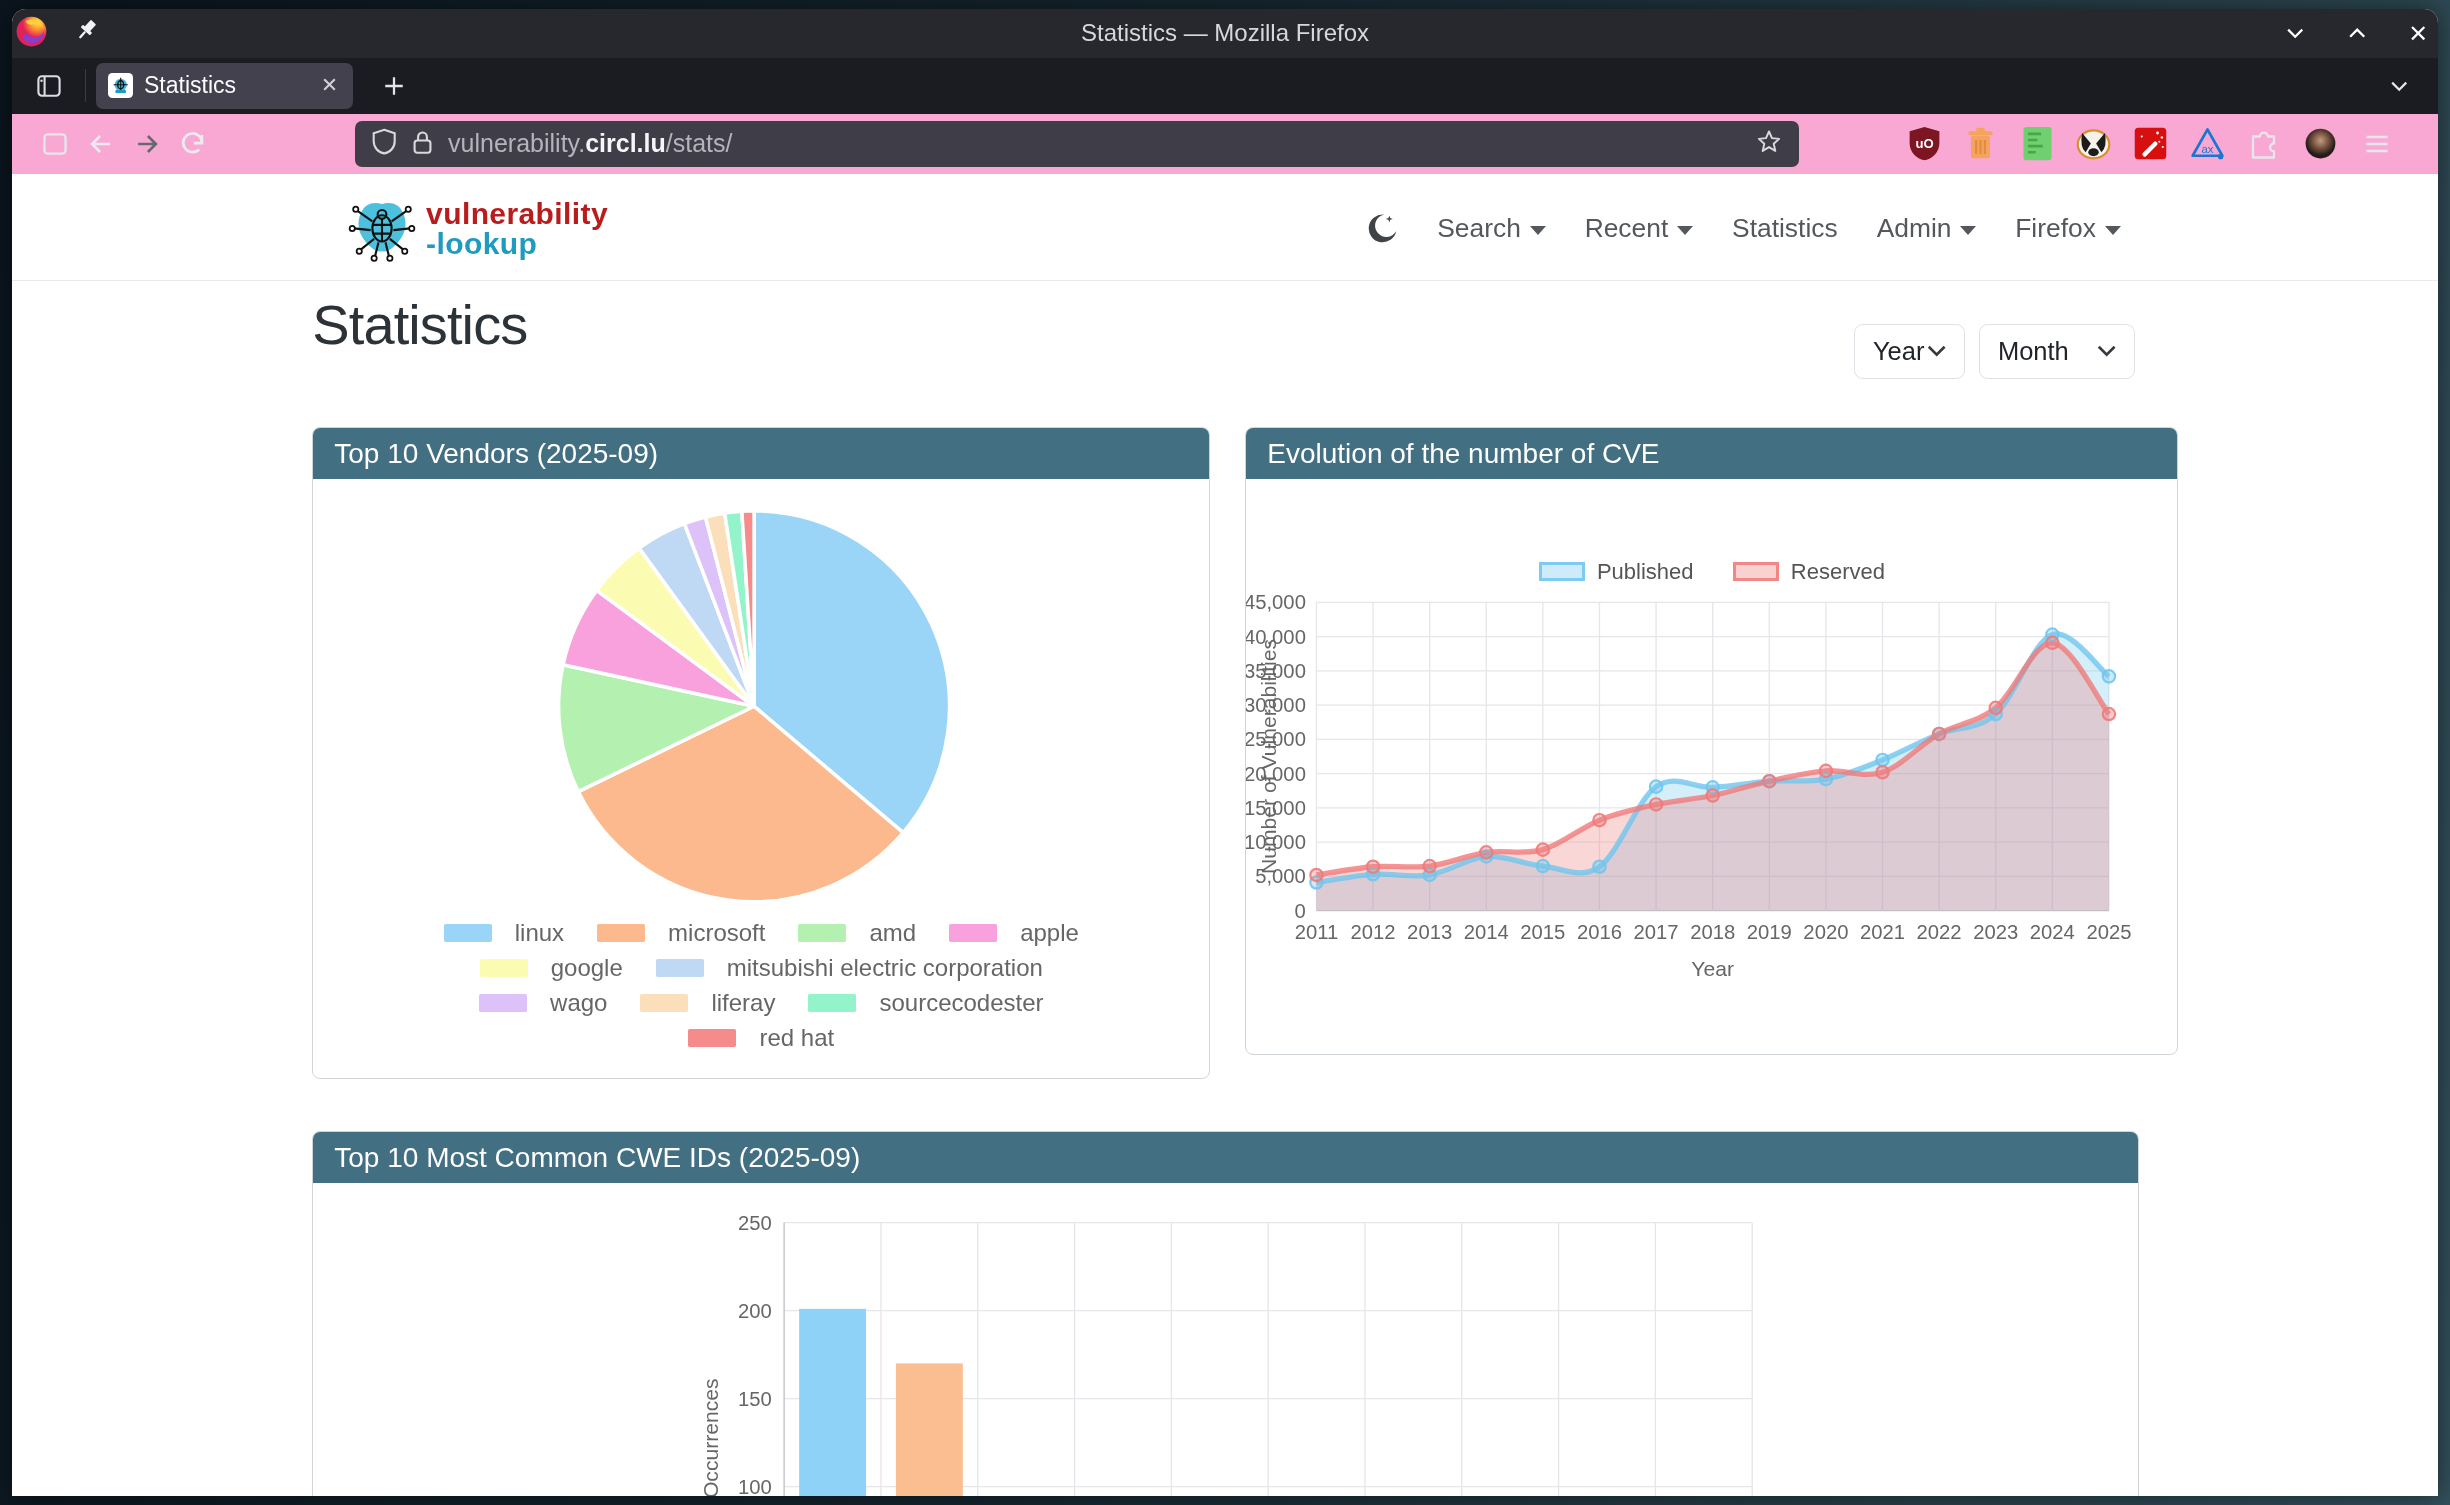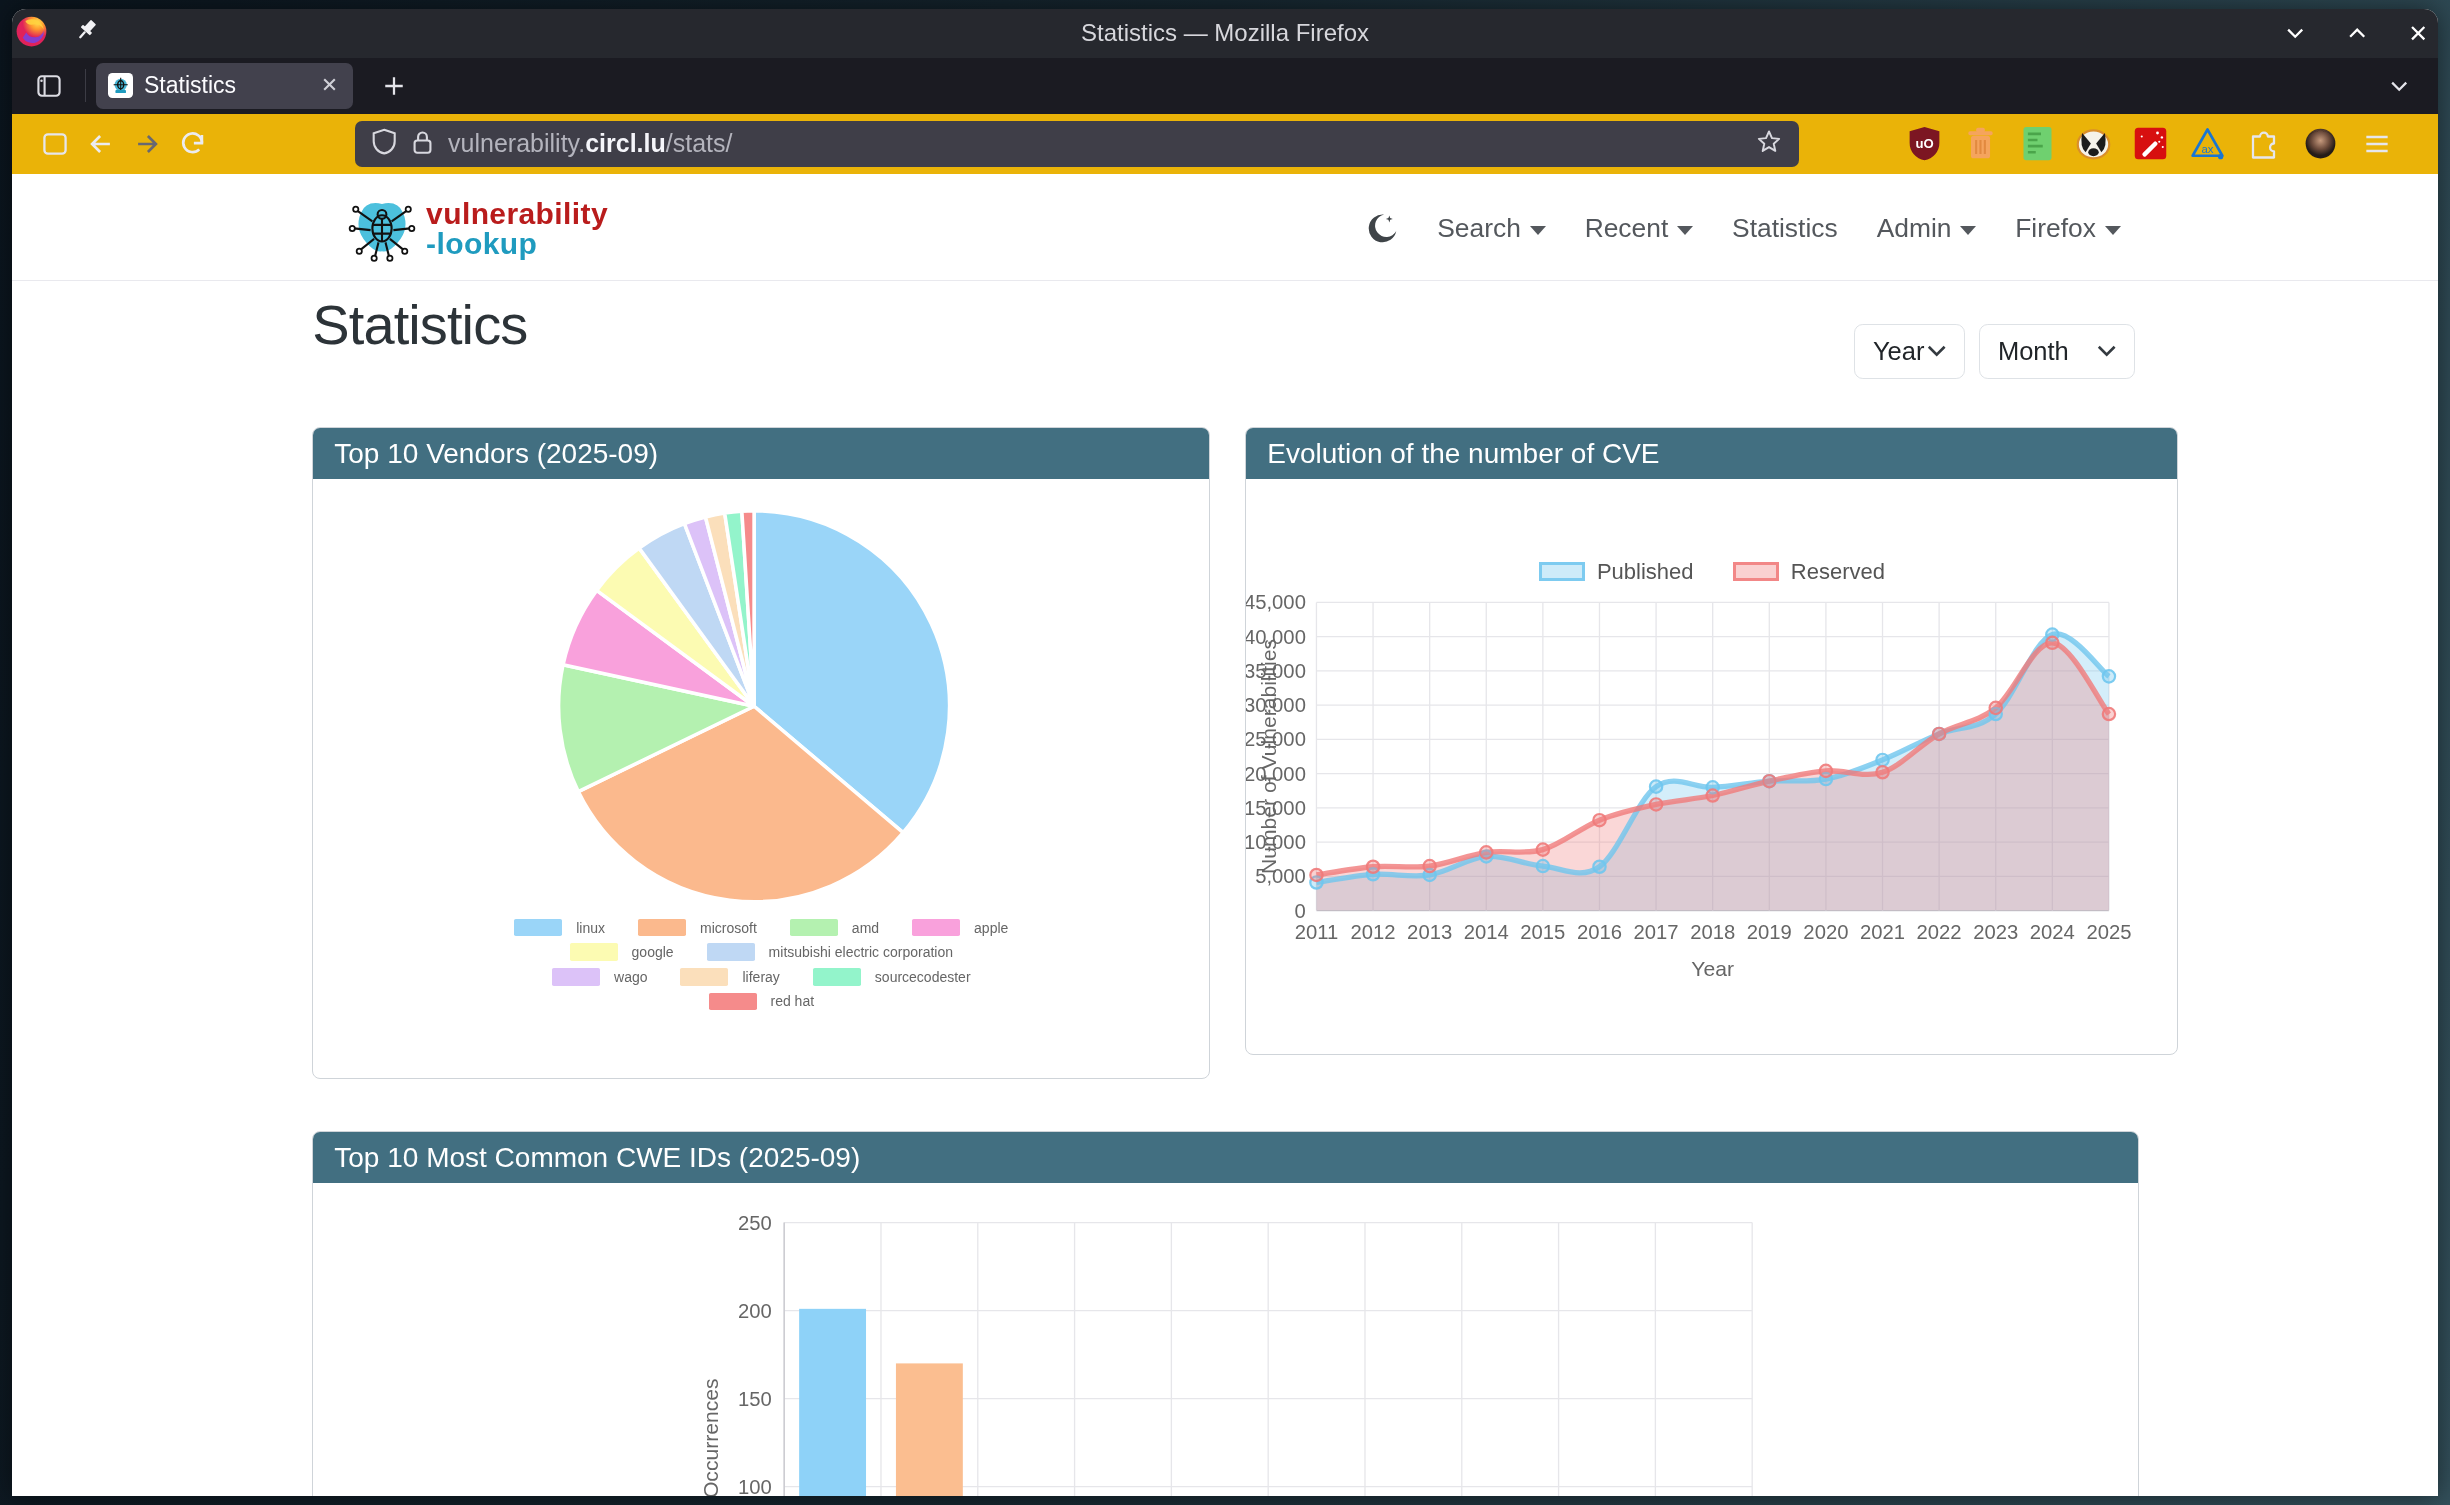--- a/index.html
+++ b/index.html
@@ -17,21 +17,21 @@
   
   .tabbar { height:56px; background:#1b1b22; display:flex; align-items:center; padding:0 14px; flex:0 0 auto; position:relative; }
   .tab-divider { width:0.9px; height:33px; background:#3c3c45; margin:0 10.6px 0 12.3px; }
   .tab { width:257px; height:46px; background:#42414d; border-radius:7px; display:flex; align-items:center; padding:0 12.3px; gap:10.6px; }
   .tab-label { color:#fbfbfe; font-size:23px; flex:1; white-space:nowrap; overflow:hidden; }
   .favicon { width:25px; height:25px; background:#fff; border-radius:4.4px; display:flex; align-items:center; justify-content:center; flex:0 0 auto; }
   .newtab { margin-left:17.6px; }
   .alltabs { position:absolute; right:25px; top:0; height:56px; display:flex; align-items:center; }
 
   
-  .toolbar { height:60px; background:#eab308; display:flex; align-items:center; padding:0 19.4px; flex:0 0 auto; }
+  .toolbar { height:60px; background:#f9a8d4; display:flex; align-items:center; padding:0 19.4px; flex:0 0 auto; }
   .nav-icon { width:46px; height:42px; display:flex; align-items:center; justify-content:center; border-radius:5.3px; flex:0 0 auto; }
   .urlbar { margin-left:139px; width:1444px; height:46px; background:#3f3e48; border-radius:7px; display:flex; align-items:center; padding:0 16px; gap:14px; flex:0 0 auto; }
   .url-text { font-size:25px; color:#b4b4bd; white-space:nowrap; }
   .url-text b { color:#f5f5fa; font-weight:700; }
   .urlbar .star { margin-left:auto; }
   .ext-row { display:flex; align-items:center; gap:17.6px; margin-left:106px; }
   .ext { width:39px; height:39px; display:flex; align-items:center; justify-content:center; }
 
   
   .content { flex:1; background:#fff; position:relative; overflow:hidden; }
@@ -52,21 +52,21 @@
 
   .card { position:absolute; background:#fff; border:0.9px solid #cfd4d9; border-radius:8px; overflow:hidden; }
   .card-header { height:51px; background:#426f81; color:#fff; font-size:28px; line-height:51px; padding-left:21px; }
   .card-body { position:relative; height:calc(100% - 51px); }
   .card-vendors { left:300px; top:253px; width:898px; height:652px; }
   .card-cve { left:1233px; top:253px; width:933px; height:628px; }
   .card-cwe { left:300px; top:957px; width:1827px; height:563px; }
 
   .pie-legend { position:absolute; left:0; right:0; top:440px; display:flex; flex-direction:column; align-items:center; gap:7px; }
   .pl-row { display:flex; gap:33px; align-items:center; }
-  .pl-item { display:flex; align-items:center; gap:14px; font-size:14px; color:#666; }
+  .pl-item { display:flex; align-items:center; gap:23px; font-size:24px; color:#666; }
   .pl-swatch { width:48px; height:17.6px; border-radius:1.8px; }
 
   .line-legend { position:absolute; top:80px; left:0; right:0; display:flex; justify-content:center; gap:39px; }
   .ll-item { display:flex; align-items:center; gap:12.3px; font-size:22px; color:#555; }
   .ll-box { width:46px; height:19.4px; }
 
   svg text { font-family:"Liberation Sans",sans-serif; }
 </style>
 </head>
 <body>

